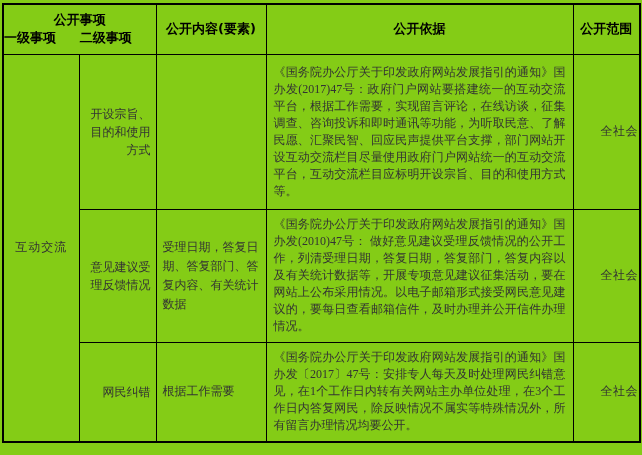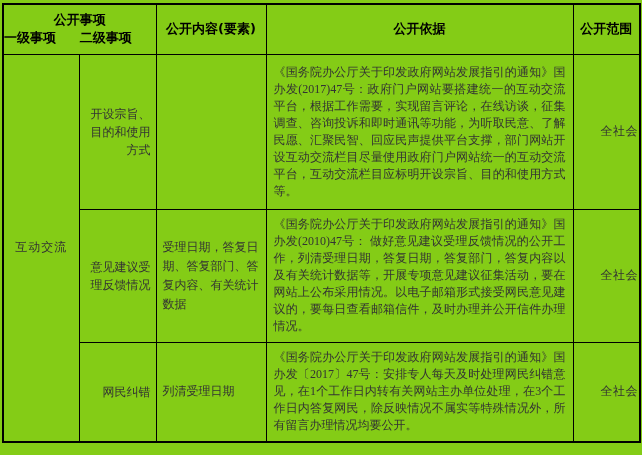--- a/index.html
+++ b/index.html
@@ -123,19 +123,19 @@
 
       <tr class="r2">
         <td class="c-item">意见建议受理反馈情况</td>
         <td class="c-content">受理日期，答复日期、答复部门、答复内容、有关统计数据</td>
         <td class="c-basis">《国务院办公厅关于印发政府网站发展指引的通知》国办发(2010)47号： 做好意见建议受理反馈情况的公开工作，列清受理日期，答复日期，答复部门，答复内容以及有关统计数据等，开展专项意见建议征集活动，要在网站上公布采用情况。以电子邮箱形式接受网民意见建议的，要每日查看邮箱信件，及时办理并公开信件办理情况。</td>
         <td class="c-scope">全社会</td>
       </tr>
 
       <tr class="r3">
         <td class="c-item">网民纠错</td>
-        <td class="c-content">列清受理日期</td>
+        <td class="c-content">根据工作需要</td>
         <td class="c-basis">《国务院办公厅关于印发政府网站发展指引的通知》国办发〔2017〕47号：安排专人每天及时处理网民纠错意见，在1个工作日内转有关网站主办单位处理，在3个工作日内答复网民，除反映情况不属实等特殊情况外，所有留言办理情况均要公开。</td>
         <td class="c-scope">全社会</td>
       </tr>
     </tbody>
   </table>
 </div>
 
 </body></html>

